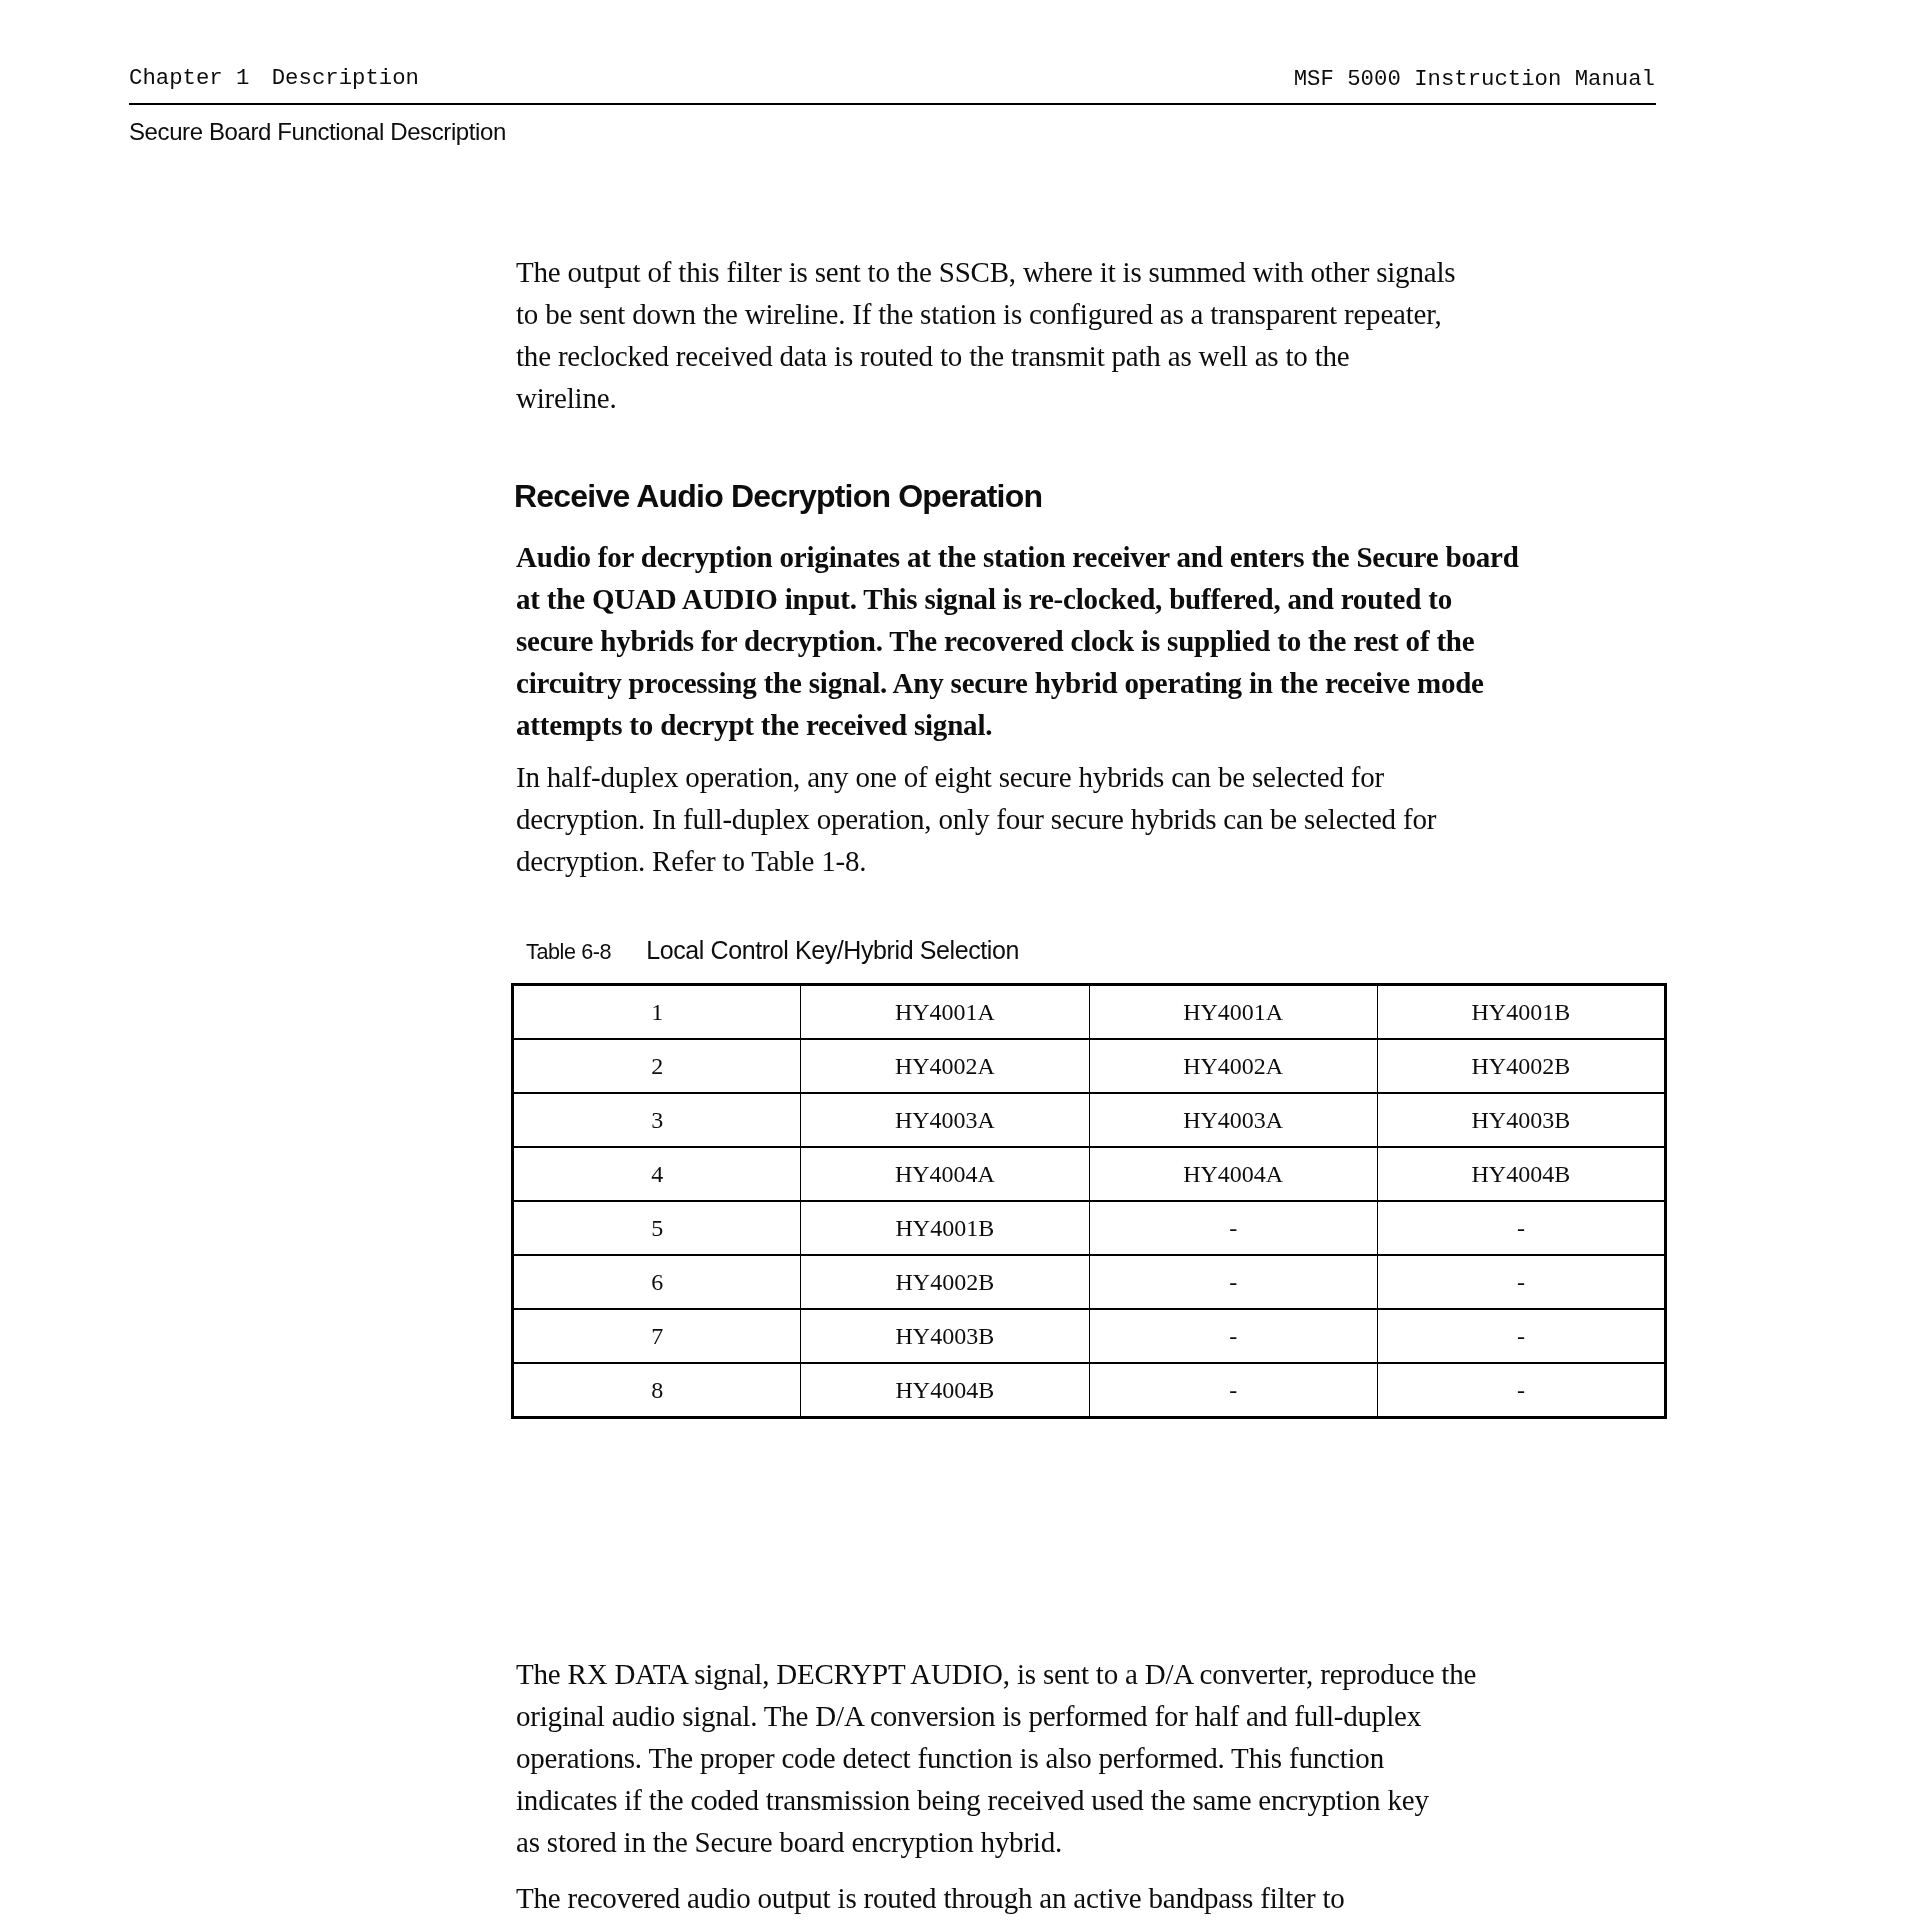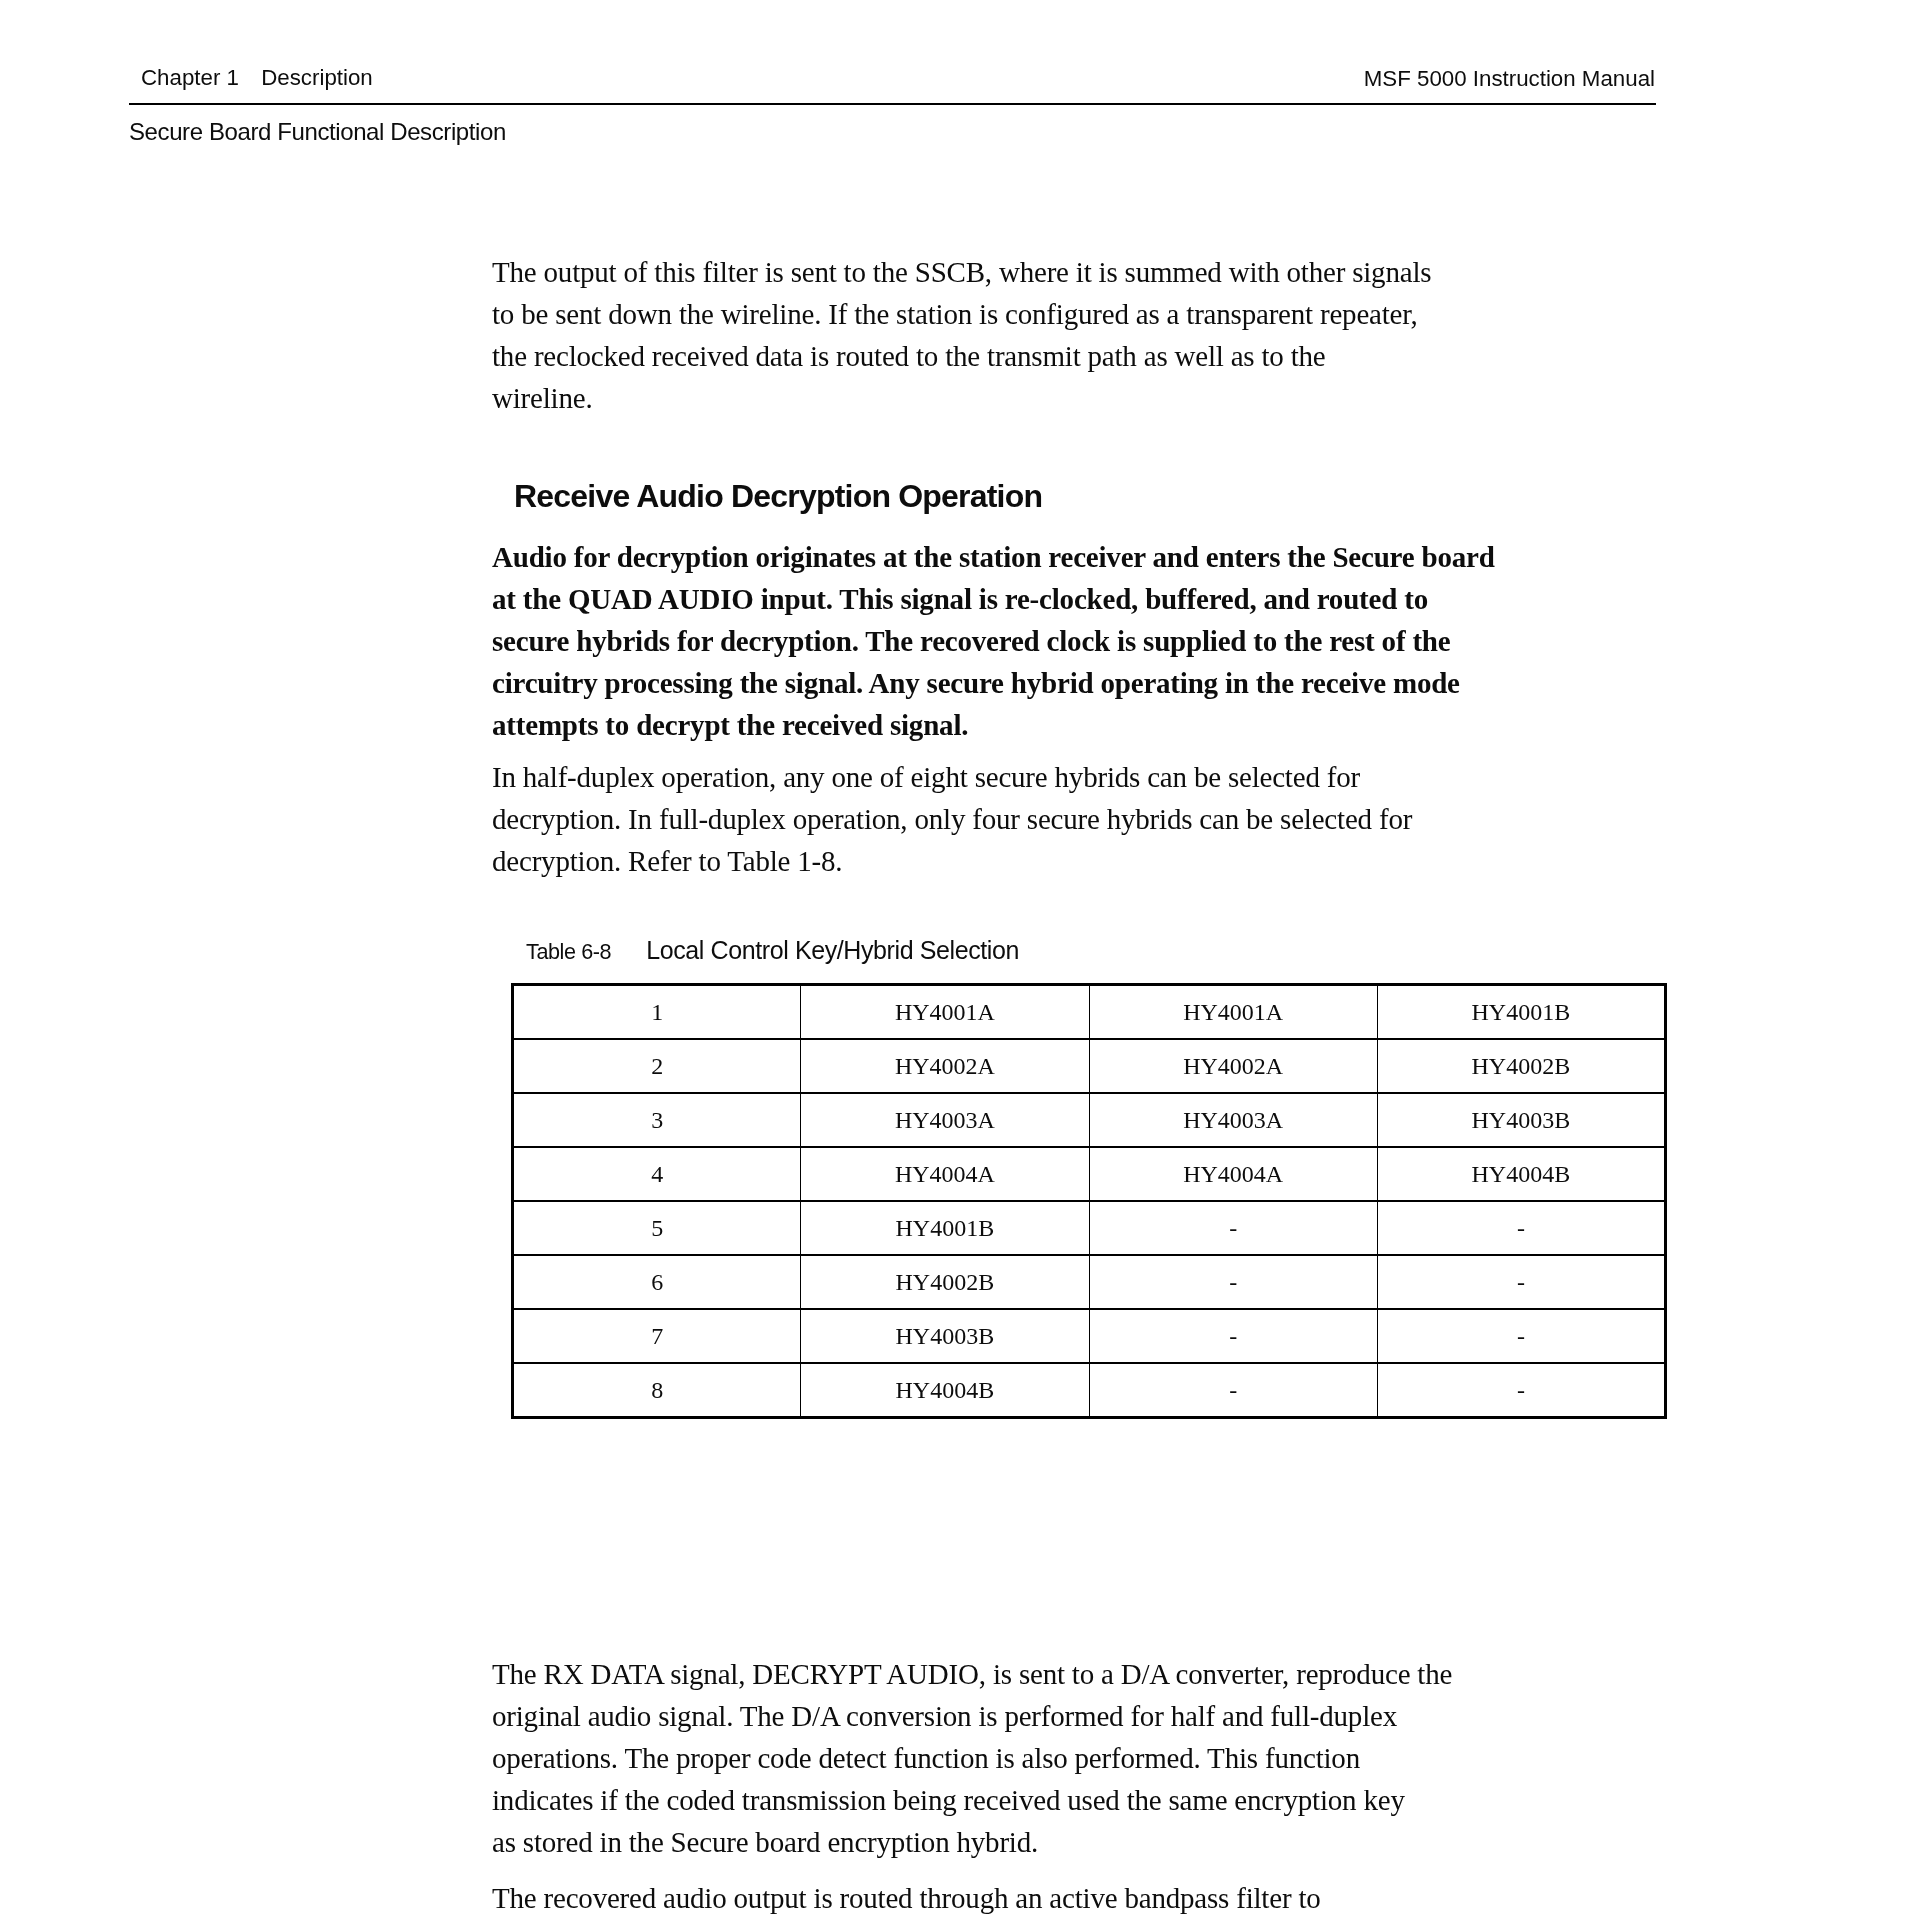--- a/index.html
+++ b/index.html
@@ -4,31 +4,31 @@
 <style>
   html,body{margin:0;padding:0;background:#ffffff;}
   .page{
     position:relative;
     width:1937px;height:2549px;
     background:#ffffff;
     color:#0d0d0d;
     font-family:"Liberation Serif", serif;
     overflow:hidden;
   }
-  .serif{font-family:Liberation Sans, sans-serif;margin-left:12px;}
+  .serif{font-family:Liberation Mono, monospace;}
   .sans{font-family:"Liberation Sans", sans-serif;}
 
   .header-left{position:absolute;left:129px;top:65px;font-size:22.3px;letter-spacing:0;}
   .header-left .gap{display:inline-block;width:22.3px;}
   .header-right{position:absolute;top:66px;right:282px;font-size:22.3px;}
   .top-rule{position:absolute;left:129px;top:103px;width:1527px;height:2.3px;background:#000;}
   .page-subtitle{position:absolute;left:129px;top:118px;font-size:24px;font-weight:normal;letter-spacing:-0.4px;}
 
   .para{
-    position:absolute;left:492px;width:1152px;
+    position:absolute;left:516px;width:1152px;
     font-size:29px;line-height:42px;letter-spacing:-0.2px;
     white-space:pre-line;
   }
   .p1{top:251px;}
   .p2{top:536px;font-weight:bold;}
   .p3{top:756px;}
   .p4{top:1653px;}
   .p5{top:1877px;}
 
   .section-heading{

